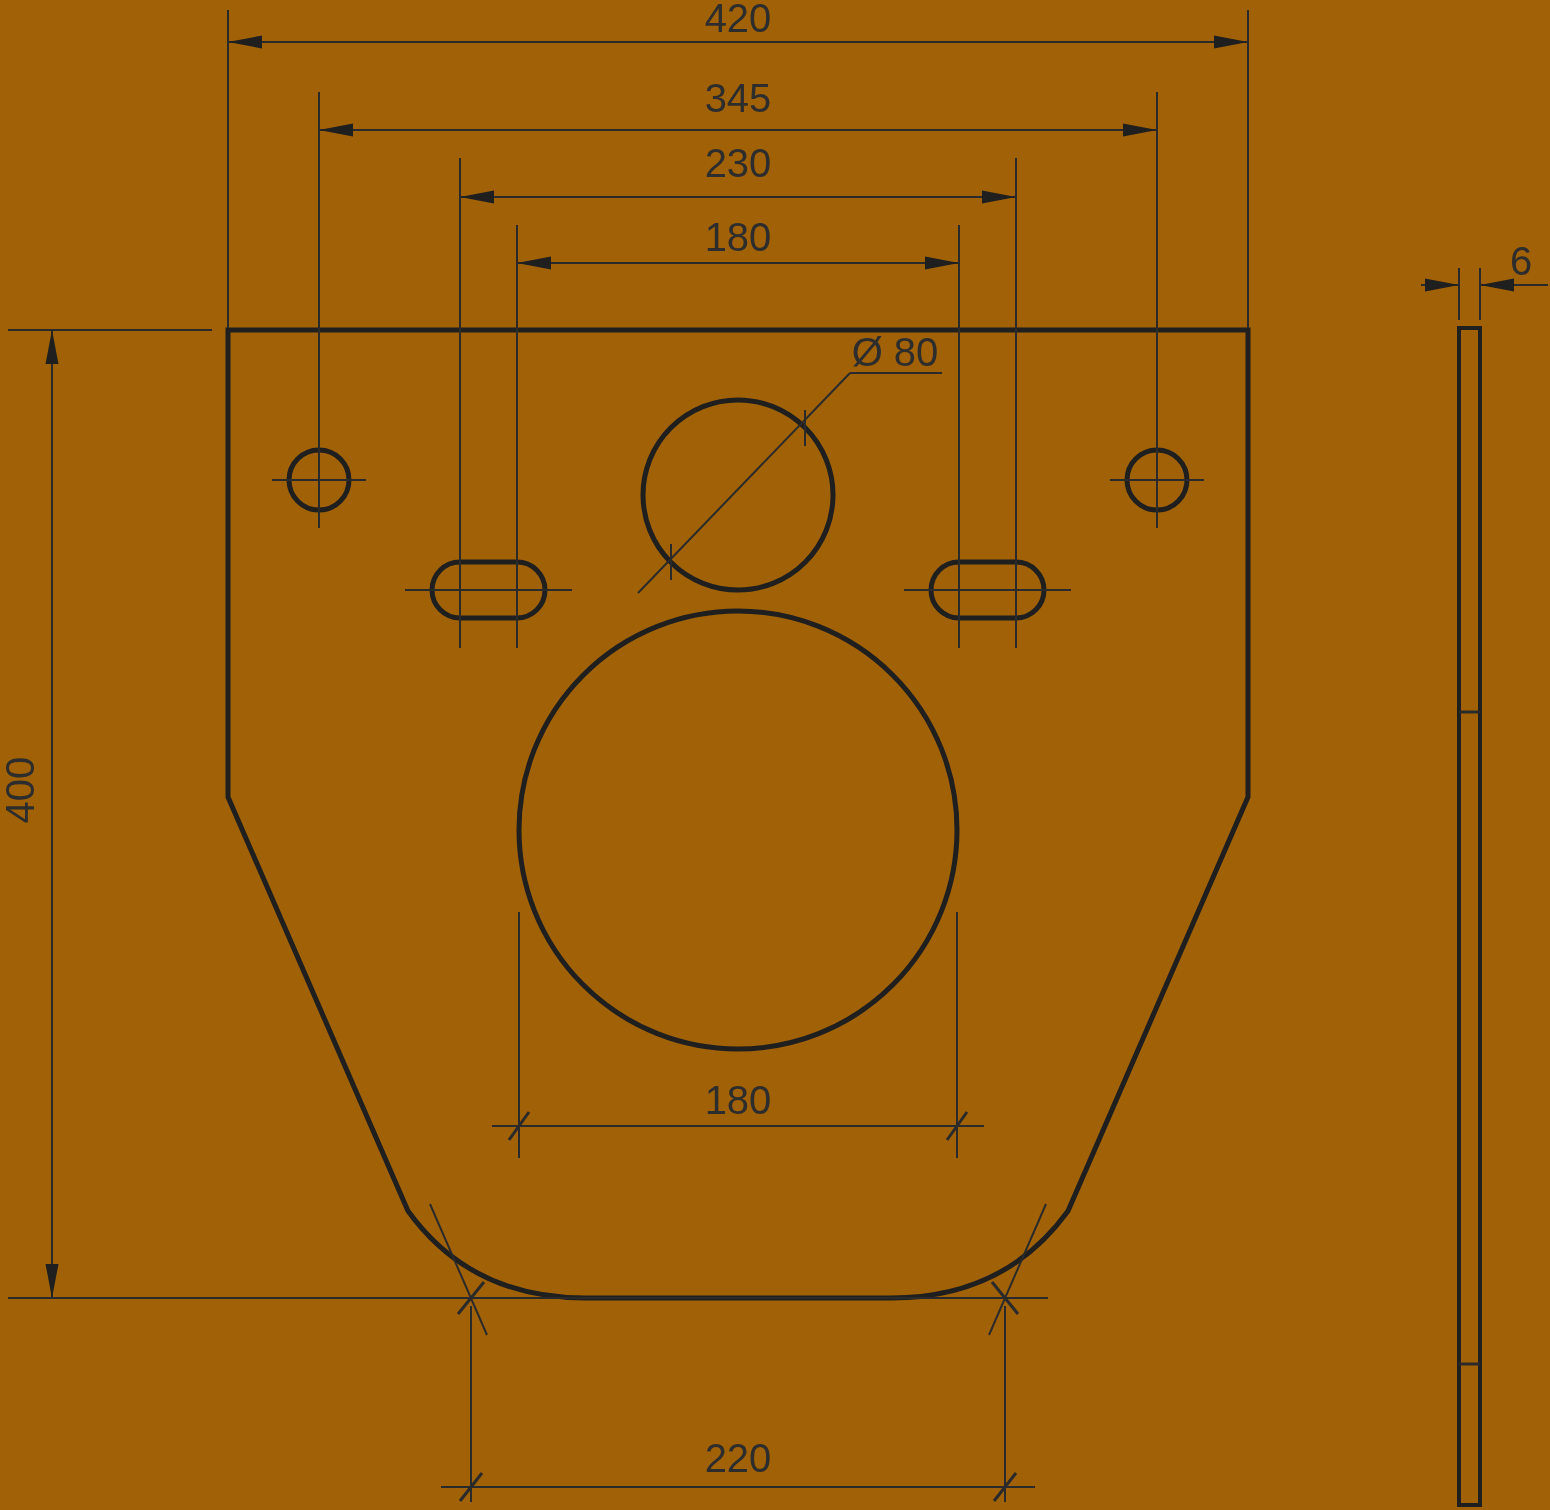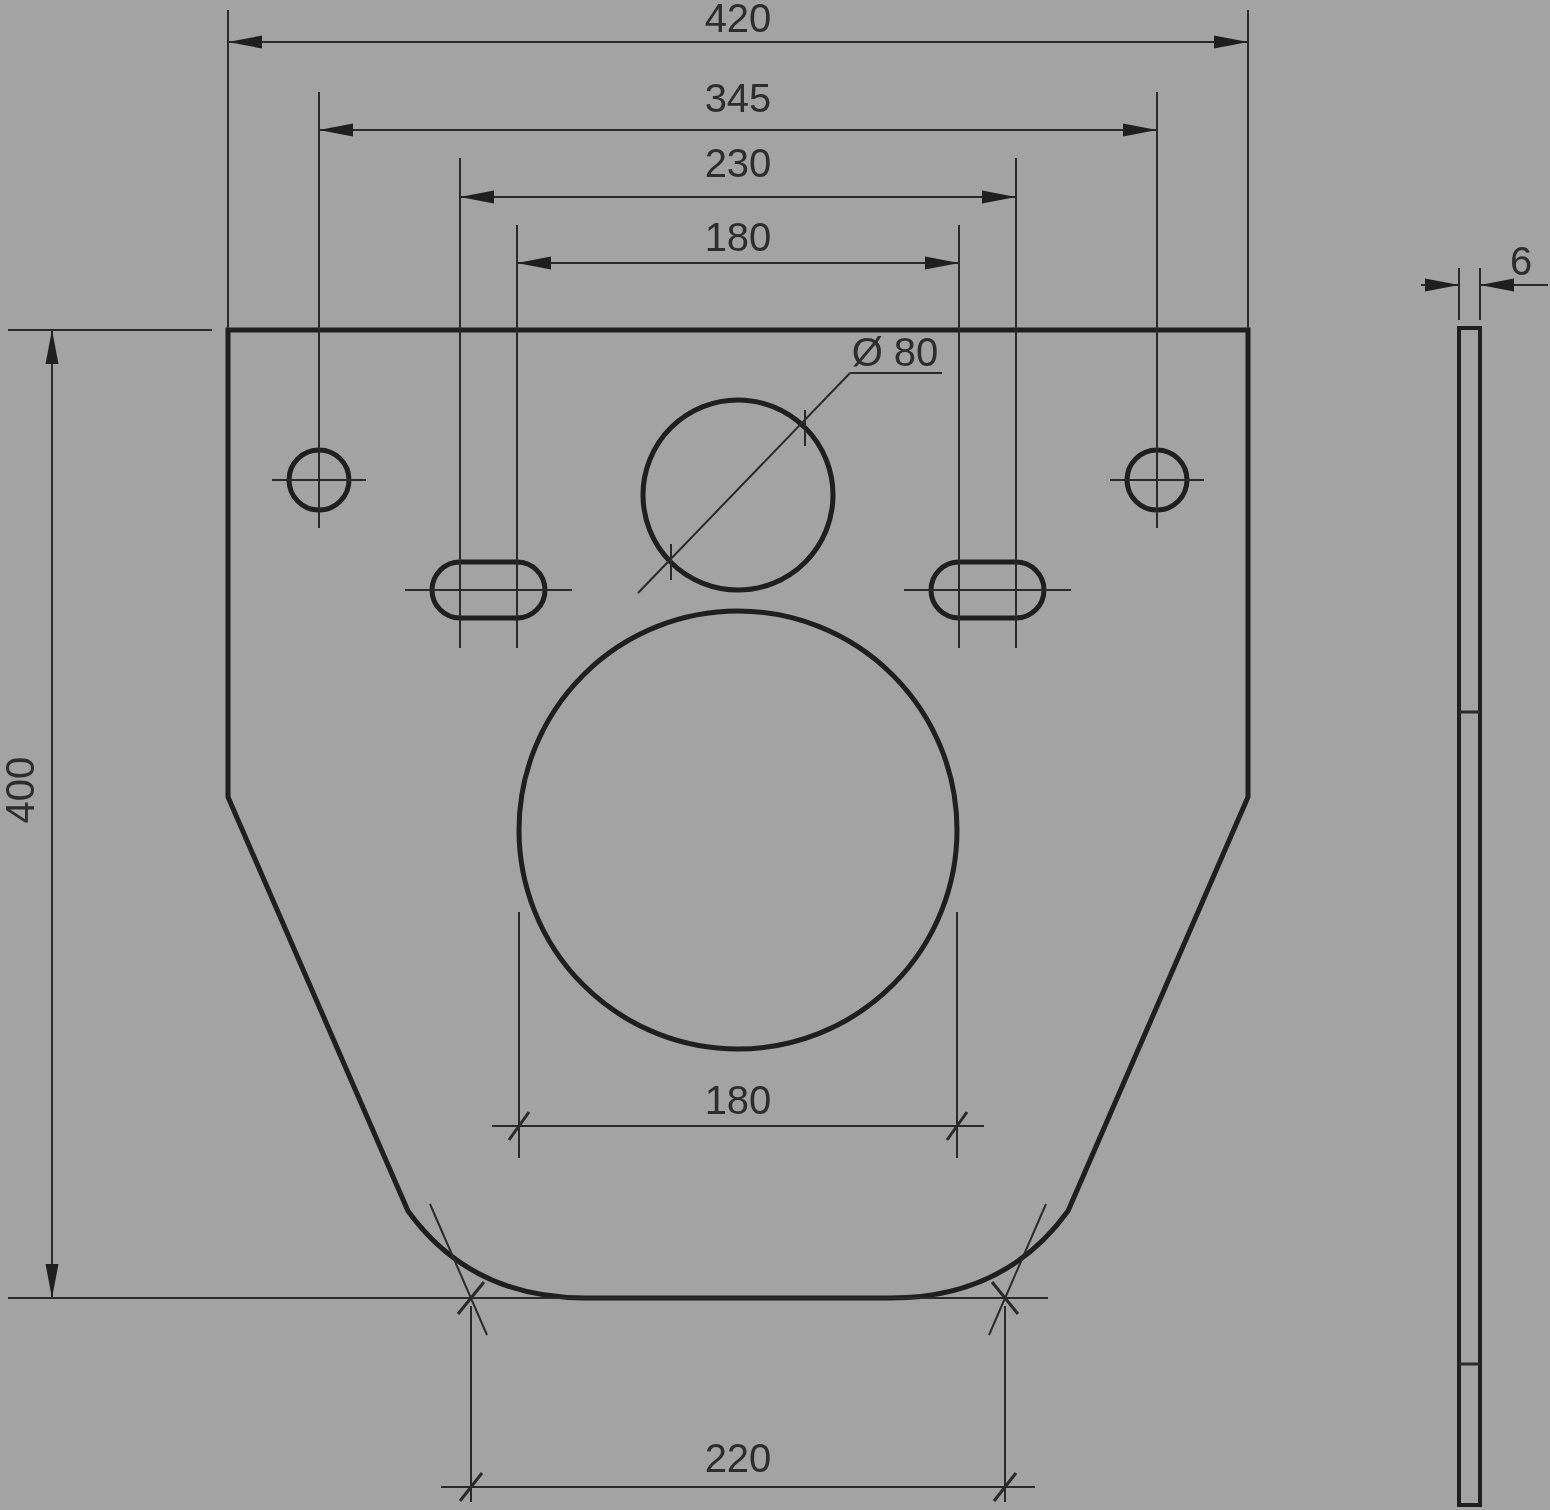--- a/index.html
+++ b/index.html
@@ -1,16 +1,16 @@
 <!DOCTYPE html>
 <html><head>
 <meta charset="utf-8">
 <style>
   html,body{margin:0;padding:0;background:#ffffff;}
-  .stage{position:relative;width:1550px;height:1510px;background:#a3a3a3;overflow:hidden;
+  .stage{position:relative;width:1550px;height:1510px;background:#a16207;overflow:hidden;
          font-family:"Liberation Sans", sans-serif;text-align:center;}
   svg{display:block;}
   .outline{fill:none;stroke:#1f1f1f;stroke-width:5;stroke-linejoin:miter;}
   .outline-med{fill:none;stroke:#1f1f1f;stroke-width:4;}
   .thin{fill:none;stroke:#2a2a2a;stroke-width:2;}
   .tick{fill:none;stroke:#2a2a2a;stroke-width:3;}
   .arrow{fill:#1f1f1f;stroke:none;}
   .dim-text{fill:#2d2d2d;font-size:40px;font-family:"Liberation Sans", sans-serif;}
 </style>
 </head>

